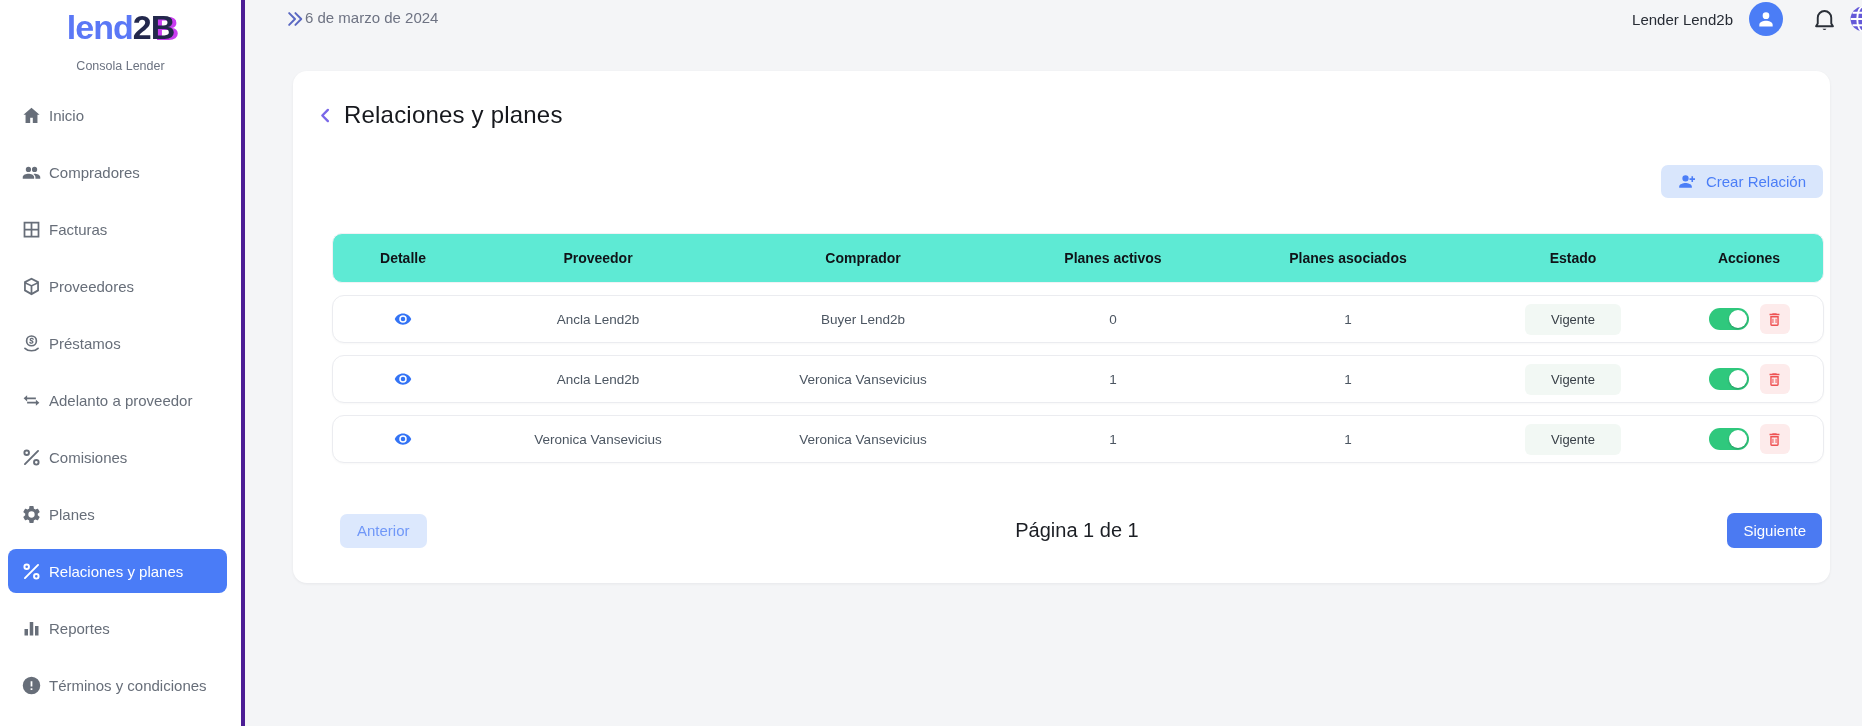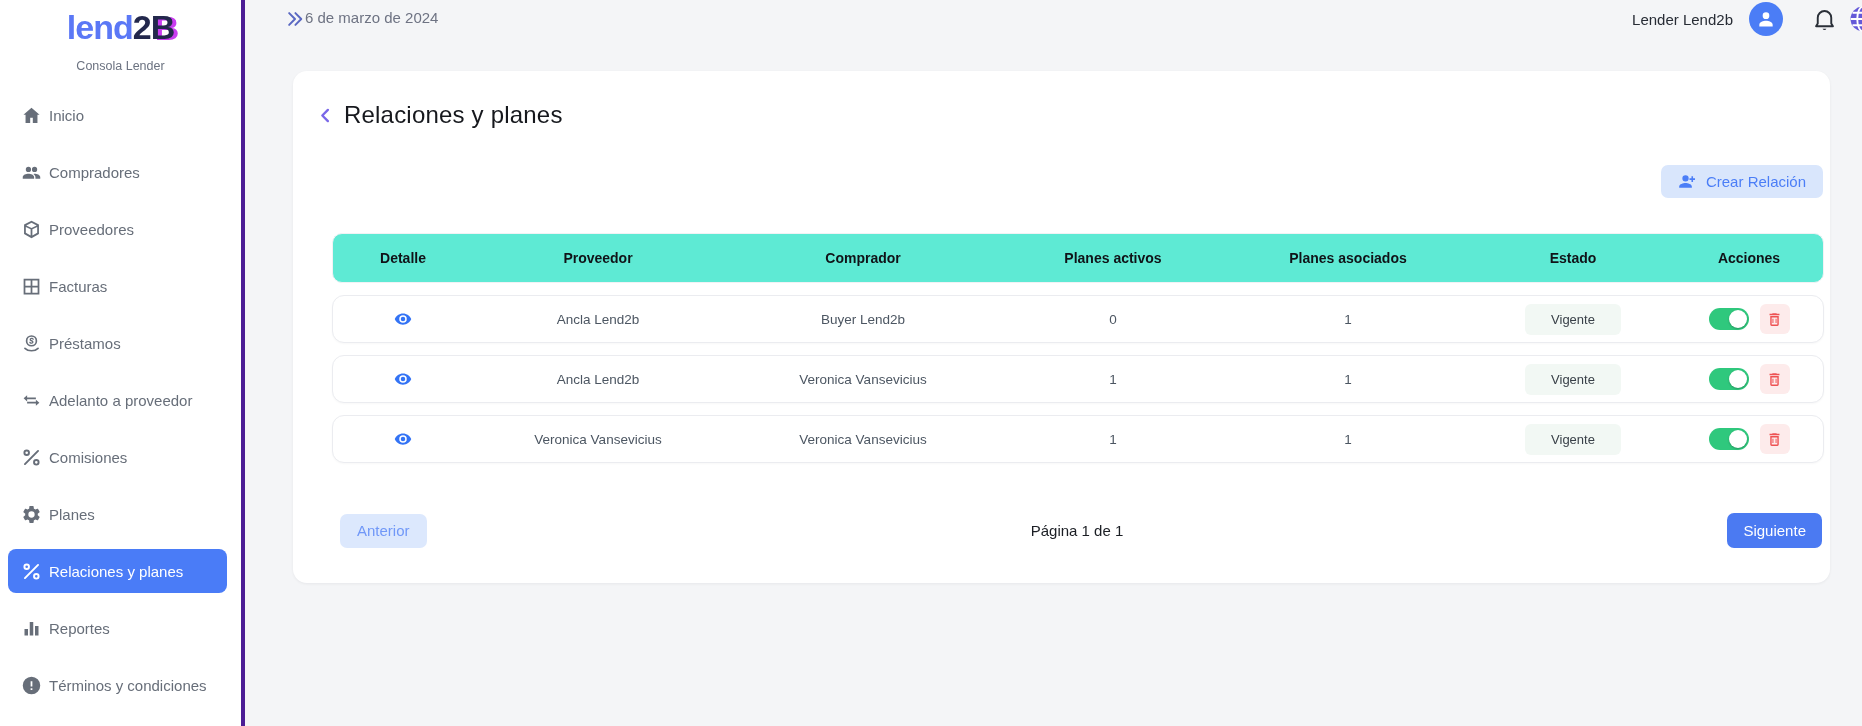--- a/index.html
+++ b/index.html
@@ -66,21 +66,21 @@
                   border-radius:50%; box-shadow:0 1px 2px rgba(0,0,0,.25); }
   .trash-btn { width:30px; height:30px; background:#fdebeb; border:none; border-radius:6px; cursor:pointer;
                display:flex; align-items:center; justify-content:center; }
   .trash-btn svg { width:17px; height:17px; color:#ee5253; }
 
   
   .pagination { position:absolute; left:47px; right:8px; top:442px; display:flex; align-items:center;
                 justify-content:space-between; }
   .prev-btn { height:34px; padding:0 17px; background:#dce8fd; border:none; border-radius:7px;
               color:#7198f8; font-size:15px; font-family:inherit; cursor:pointer; }
-  .page-info { font-size:15px; color:#1b1e24; }
+  .page-info { font-size:20px; color:#1b1e24; }
   .next-btn { height:35px; padding:0 16px; background:#4b7af2; border:none; border-radius:7px;
               color:#ffffff; font-size:15px; font-weight:500; font-family:inherit; cursor:pointer; }
 </style>
 </head>
 <body>
 
 <div class="app">
 
   <aside class="sidebar">
     <div class="brand">
@@ -95,29 +95,29 @@
         <span>Inicio</span>
       </div>
       <div class="nav-item">
         <svg viewBox="0 0 24 24" fill="currentColor">
             <path d="M8.5 11.5a3 3 0 1 0 0-6 3 3 0 0 0 0 6zm7 0a3 3 0 1 0 0-6 3 3 0 0 0 0 6zm-7 2c-2.6 0-6.5 1.3-6.5 3.9V19h13v-1.6c0-2.6-3.9-3.9-6.5-3.9zm7 0c-.4 0-.8 0-1.3.1 1.3.9 2.3 2.1 2.3 3.8V19h5.5v-1.6c0-2.6-3.9-3.9-6.5-3.9z"></path>
           </svg>
         <span>Compradores</span>
       </div>
       <div class="nav-item">
         <svg viewBox="0 0 24 24" fill="currentColor">
+            <path d="M3 3h18v18H3V3zm2 2v6h6V5H5zm8 0v6h6V5h-6zM5 13v6h6v-6H5zm8 0v6h6v-6h-6z"></path>
+          </svg>
+        <span>Facturas</span>
+      </div>
+      <div class="nav-item">
+        <svg viewBox="0 0 24 24" fill="currentColor">
             <path d="M12 2 3.5 6.2v11L12 22l8.5-4.8v-11L12 2zm0 2.3 6 3-6 3-6-3 6-3zM5.5 9l5.5 2.8v7.1l-5.5-3.1V9zm13 0v6.8L13 18.9v-7.1L18.5 9z"></path>
           </svg>
         <span>Proveedores</span>
-      </div>
-      <div class="nav-item">
-        <svg viewBox="0 0 24 24" fill="currentColor">
-            <path d="M3 3h18v18H3V3zm2 2v6h6V5H5zm8 0v6h6V5h-6zM5 13v6h6v-6H5zm8 0v6h6v-6h-6z"></path>
-          </svg>
-        <span>Facturas</span>
       </div>
       <div class="nav-item">
         <svg viewBox="0 0 24 24" fill="none" stroke="currentColor">
             <circle cx="12" cy="9" r="5.6" stroke-width="1.9"></circle>
             <path d="M13.9 7.1c-.4-.9-1.7-1.2-2.6-.7-.9.5-1 1.6-.1 2.1l1.7.8c.9.5.8 1.7-.1 2.1-.9.5-2.2.2-2.6-.7" stroke-width="1.5" stroke-linecap="round"></path>
             <path d="M4.5 17.5c2 2 4.7 2.8 7.5 2.8s5.5-.8 7.5-2.8" stroke-width="1.9" stroke-linecap="round"></path>
           </svg>
         <span>Préstamos</span>
       </div>
       <div class="nav-item">

